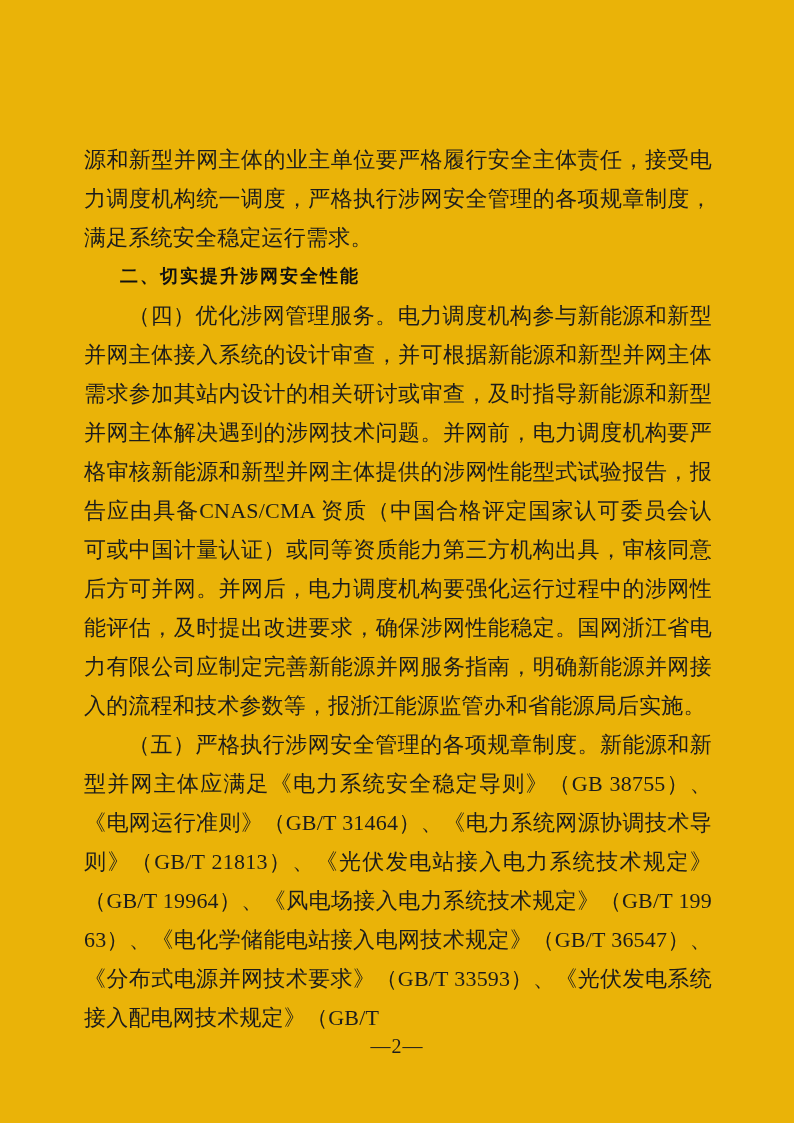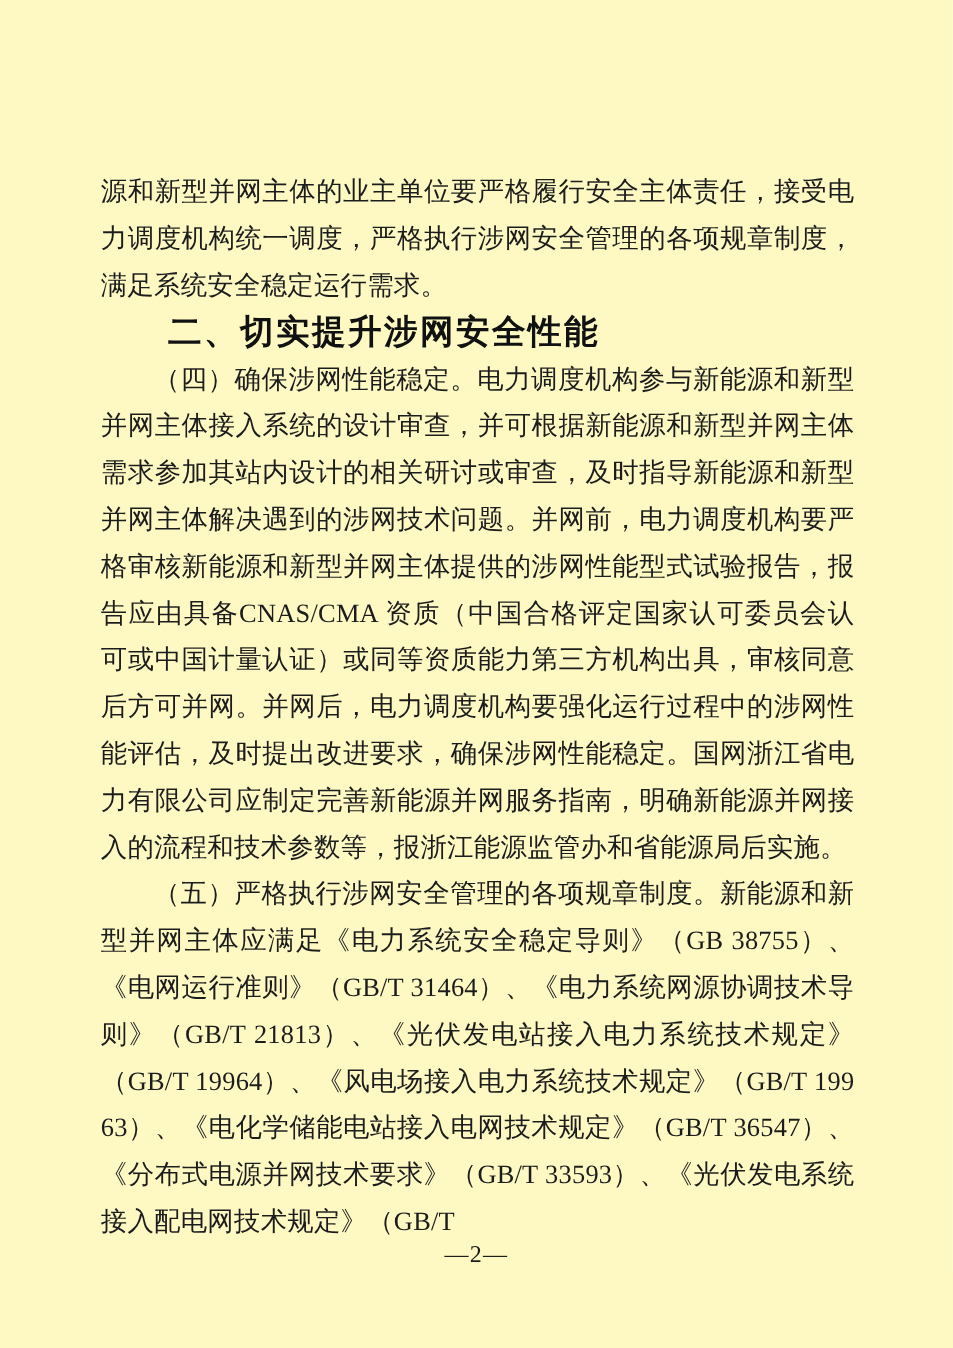--- a/index.html
+++ b/index.html
@@ -12,21 +12,21 @@
     width: 794px;
     height: 1123px;
     position: relative;
     overflow: hidden;
     font-family: "Liberation Serif", "DejaVu Serif", serif;
     color: #1c1c1c;
   }
   .page {
     position: absolute;
     inset: 0;
-    background: #fef9c3;
+    background: #eab308;
   }
   .content {
     position: absolute;
     left: 84px;
     top: 140px;
     width: 628px;
     font-size: 22px;
     line-height: 39px;
     text-align: justify;
     word-break: break-all;
@@ -39,21 +39,21 @@
   }
   p.para.no-indent {
     text-indent: 0;
   }
   h2.heading {
     margin: 0;
     padding: 0;
     text-indent: 2em;
     font-family: "Liberation Sans", "DejaVu Sans", sans-serif;
     font-weight: 700;
-    font-size: 28px;
+    font-size: 18px;
     line-height: 39px;
     letter-spacing: 2px;
     text-align: left;
     color: #111111;
   }
   .lead {
     
     color: #1c1c1c;
   }
   .footer {
@@ -72,21 +72,21 @@
 <body>
 
 <div class="page">
 
   <div class="content">
 
     <p class="para no-indent">源和新型并网主体的业主单位要严格履行安全主体责任，接受电力调度机构统一调度，严格执行涉网安全管理的各项规章制度，满足系统安全稳定运行需求。</p>
 
     <h2 class="heading">二、切实提升涉网安全性能</h2>
 
-    <p class="para"><span class="lead">（四）确保涉网性能稳定。</span><span class="para-text">电力调度机构参与新能源和新型并网主体接入系统的设计审查，并可根据新能源和新型并网主体需求参加其站内设计的相关研讨或审查，及时指导新能源和新型并网主体解决遇到的涉网技术问题。并网前，电力调度机构要严格审核新能源和新型并网主体提供的涉网性能型式试验报告，报告应由具备CNAS/CMA 资质（中国合格评定国家认可委员会认可或中国计量认证）或同等资质能力第三方机构出具，审核同意后方可并网。并网后，电力调度机构要强化运行过程中的涉网性能评估，及时提出改进要求，确保涉网性能稳定。国网浙江省电力有限公司应制定完善新能源并网服务指南，明确新能源并网接入的流程和技术参数等，报浙江能源监管办和省能源局后实施。</span></p>
+    <p class="para"><span class="lead">（四）优化涉网管理服务。</span><span class="para-text">电力调度机构参与新能源和新型并网主体接入系统的设计审查，并可根据新能源和新型并网主体需求参加其站内设计的相关研讨或审查，及时指导新能源和新型并网主体解决遇到的涉网技术问题。并网前，电力调度机构要严格审核新能源和新型并网主体提供的涉网性能型式试验报告，报告应由具备CNAS/CMA 资质（中国合格评定国家认可委员会认可或中国计量认证）或同等资质能力第三方机构出具，审核同意后方可并网。并网后，电力调度机构要强化运行过程中的涉网性能评估，及时提出改进要求，确保涉网性能稳定。国网浙江省电力有限公司应制定完善新能源并网服务指南，明确新能源并网接入的流程和技术参数等，报浙江能源监管办和省能源局后实施。</span></p>
 
     <p class="para"><span class="lead">（五）严格执行涉网安全管理的各项规章制度。</span><span class="para-text">新能源和新型并网主体应满足《电力系统安全稳定导则》（GB 38755）、《电网运行准则》（GB/T 31464）、《电力系统网源协调技术导则》（GB/T 21813）、《光伏发电站接入电力系统技术规定》（GB/T 19964）、《风电场接入电力系统技术规定》（GB/T 19963）、《电化学储能电站接入电网技术规定》（GB/T 36547）、《分布式电源并网技术要求》（GB/T 33593）、《光伏发电系统接入配电网技术规定》（GB/T</span></p>
 
   </div>
 
   <div class="footer">—2—</div>
 
 </div>
 
 </body></html>

